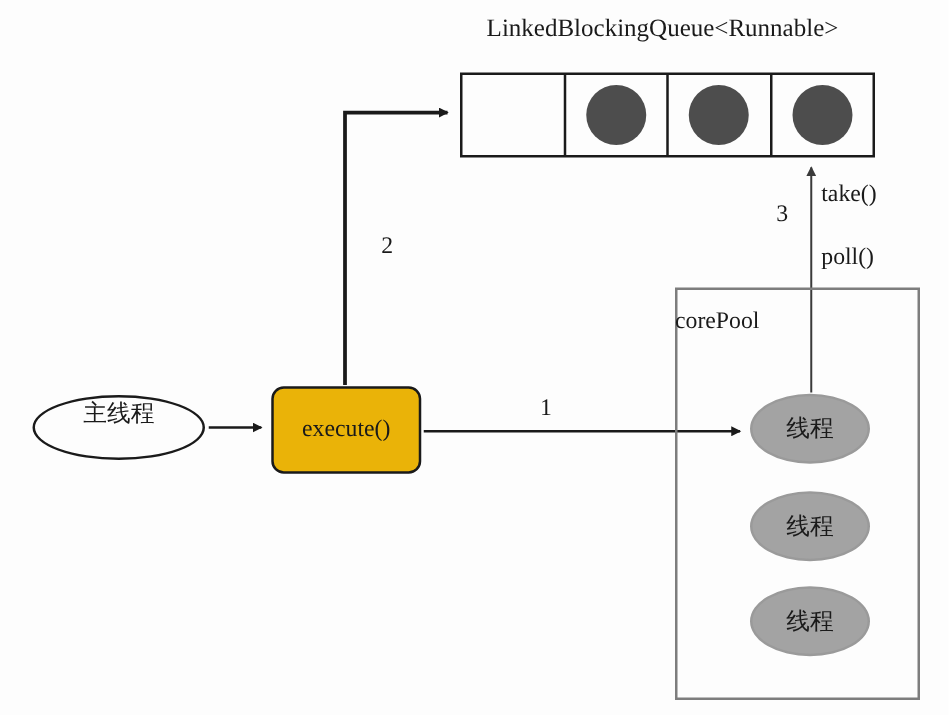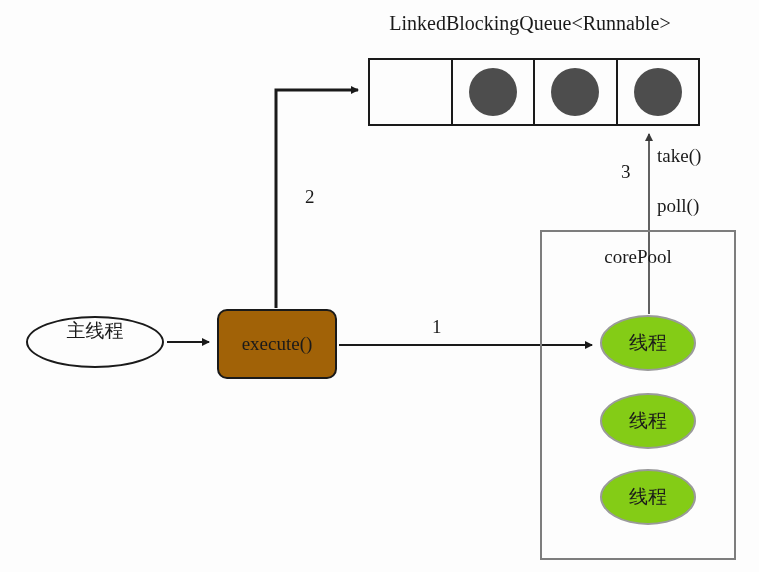--- a/index.html
+++ b/index.html
@@ -44,30 +44,30 @@
 
   
   .core-pool {
     position: absolute;
     left: 540px; top: 230px; width: 196px; height: 330px;
     border: 2px solid #7d7d7d;
     background: transparent;
   }
   .core-pool-label {
     left: 540px; top: 246px; width: 196px;
-    text-align: center; font-size: 19px;
+    font-size: 19px;
   }
   .thread-ellipse {
     position: absolute;
     left: 600px; width: 96px; height: 56px;
     border: 2px solid #9a9a9a;
     border-radius: 50%;
     display: flex; align-items: center; justify-content: center;
     font-size: 19px;
-    background: #84cc16;
+    background: #a3a3a3;
   }
 
   
   .main-thread {
     position: absolute;
     left: 26px; top: 316px; width: 138px; height: 52px;
     border: 2px solid #1a1a1a;
     border-radius: 50%;
     display: flex; align-items: flex-start; justify-content: center;
     font-size: 19px;
@@ -75,21 +75,21 @@
   }
 
   
   .execute-box {
     position: absolute;
     left: 217px; top: 309px; width: 120px; height: 70px;
     border: 2px solid #1a1a1a;
     border-radius: 10px;
     display: flex; align-items: center; justify-content: center;
     font-size: 19px;
-    background: #a16207;
+    background: #eab308;
   }
 
   .arrows {
     position: absolute;
     left: 0; top: 0; width: 759px; height: 572px;
     pointer-events: none;
   }
 </style>
 </head>
 <body>

